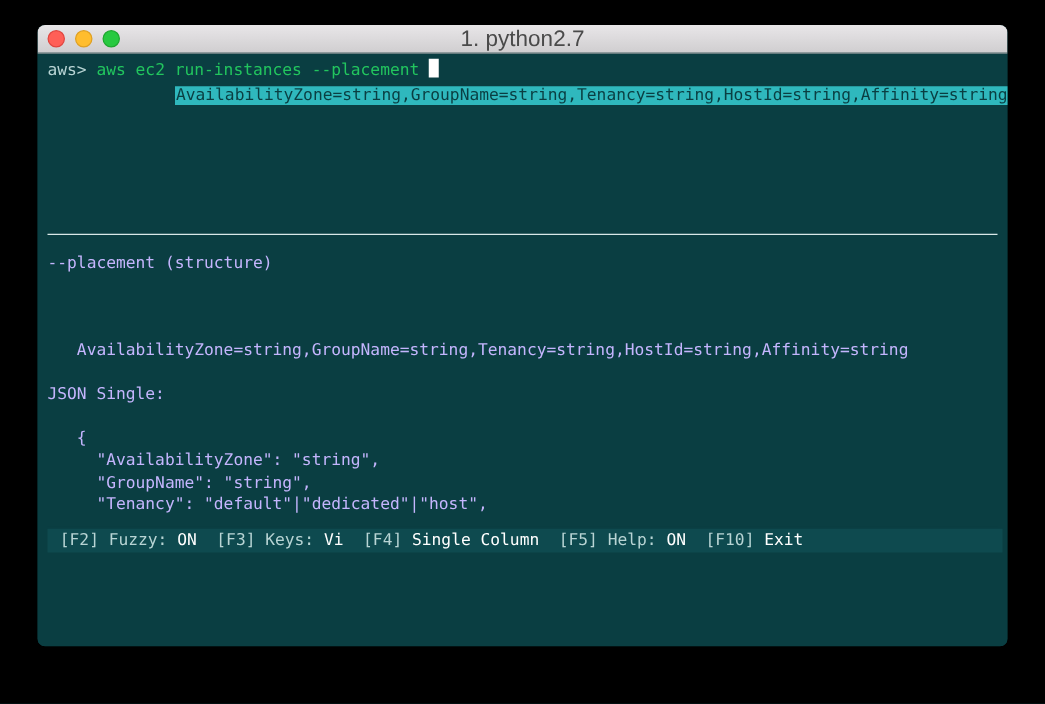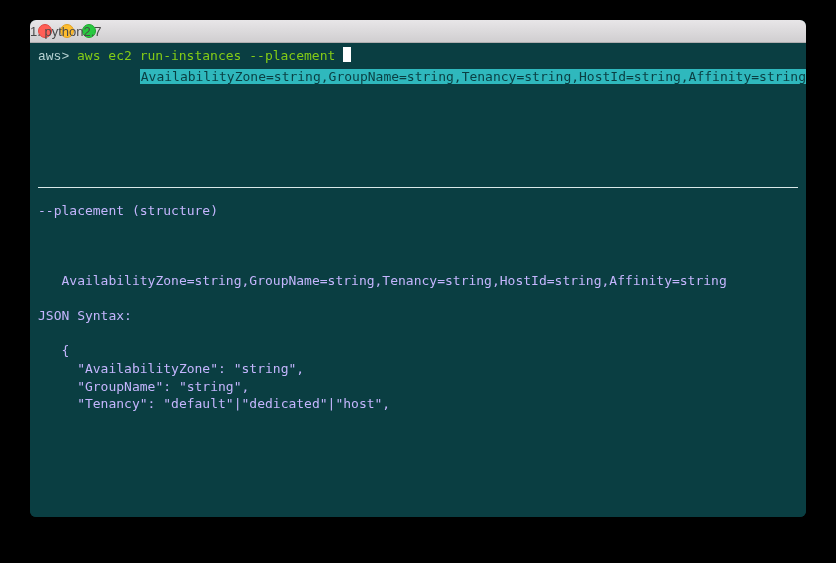--- a/index.html
+++ b/index.html
@@ -36,37 +36,37 @@
     width: 12px;
     height: 12px;
     border-radius: 50%;
   }
   .red { background: #ff5f57; border: 0.5px solid #e04640; }
   .yellow { background: #ffbd2e; border: 0.5px solid #dfa023; }
   .green { background: #28c940; border: 0.5px solid #1fa72f; }
   .title {
     position: absolute;
     left: 0; right: 0;
-    text-align: left;
+    text-align: center;
     color: #4a4a4a;
     font-family: -apple-system, "Helvetica Neue", sans-serif;
-    font-size: 13px;
+    font-size: 18px;
     pointer-events: none;
   }
   .terminal {
     background: #0a3e42;
     color: #d9e8e8;
     padding: 4px 8px 0 8px;
     min-height: 470px;
     position: relative;
     line-height: 1.35;
   }
   .line { white-space: pre; }
-  .prompt { color: #b8d4d4; font-family: Liberation Mono, monospace; }
-  .cmd { color: #84cc16; }
+  .prompt { color: #b8d4d4; }
+  .cmd { color: #22c55e; }
   .cursor {
     display: inline-block;
     width: 8px;
     height: 15px;
     background: #ffffff;
     vertical-align: -2px;
   }
   .highlight-line {
     margin-top: 2px;
   }
@@ -122,22 +122,23 @@
     <div class="spacer-top"></div>
     <hr class="divider">
 
     <div class="help-block">
       <div class="line">--placement (structure)</div>
       <div class="line"> </div>
       <div class="line"> </div>
       <div class="line"> </div>
       <div class="line">   AvailabilityZone=string,GroupName=string,Tenancy=string,HostId=string,Affinity=string</div>
       <div class="line"> </div>
-      <div class="line">JSON Syntax:</div>
+      <div class="line">JSON Single:</div>
       <div class="line"> </div>
       <div class="line">   {</div>
       <div class="line">     "AvailabilityZone": "string",</div>
       <div class="line">     "GroupName": "string",</div>
       <div class="line">     "Tenancy": "default"|"dedicated"|"host",</div>
     </div>
 
+    <div class="statusbar"><span class="status-span"><span> [F2] Fuzzy: </span><span class="status-on">ON</span><span>  [F3] Keys: </span><span class="status-on">Vi</span><span>  [F4] </span><span class="status-on">Single Column</span><span>  [F5] Help: </span><span class="status-on">ON</span><span>  [F10] </span><span class="status-on">Exit</span></span></div>
   </div>
 </div>
 
 </body></html>

